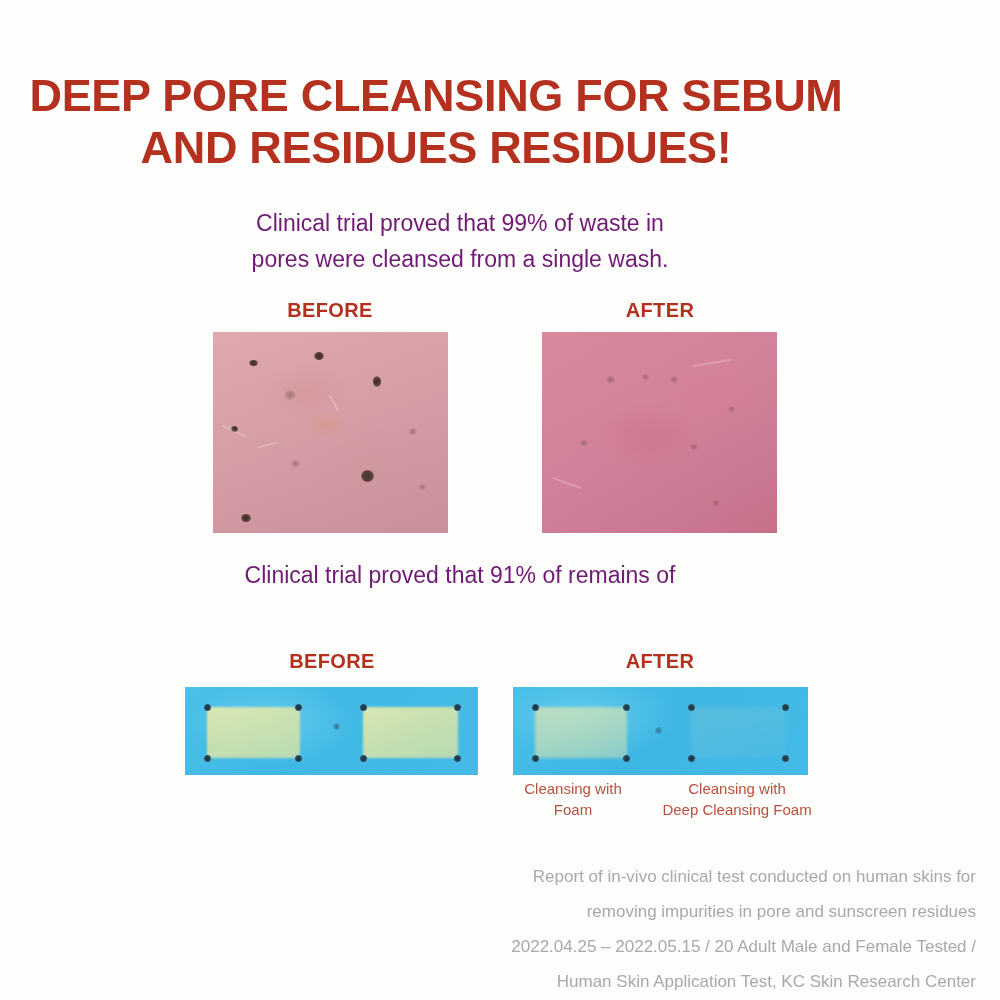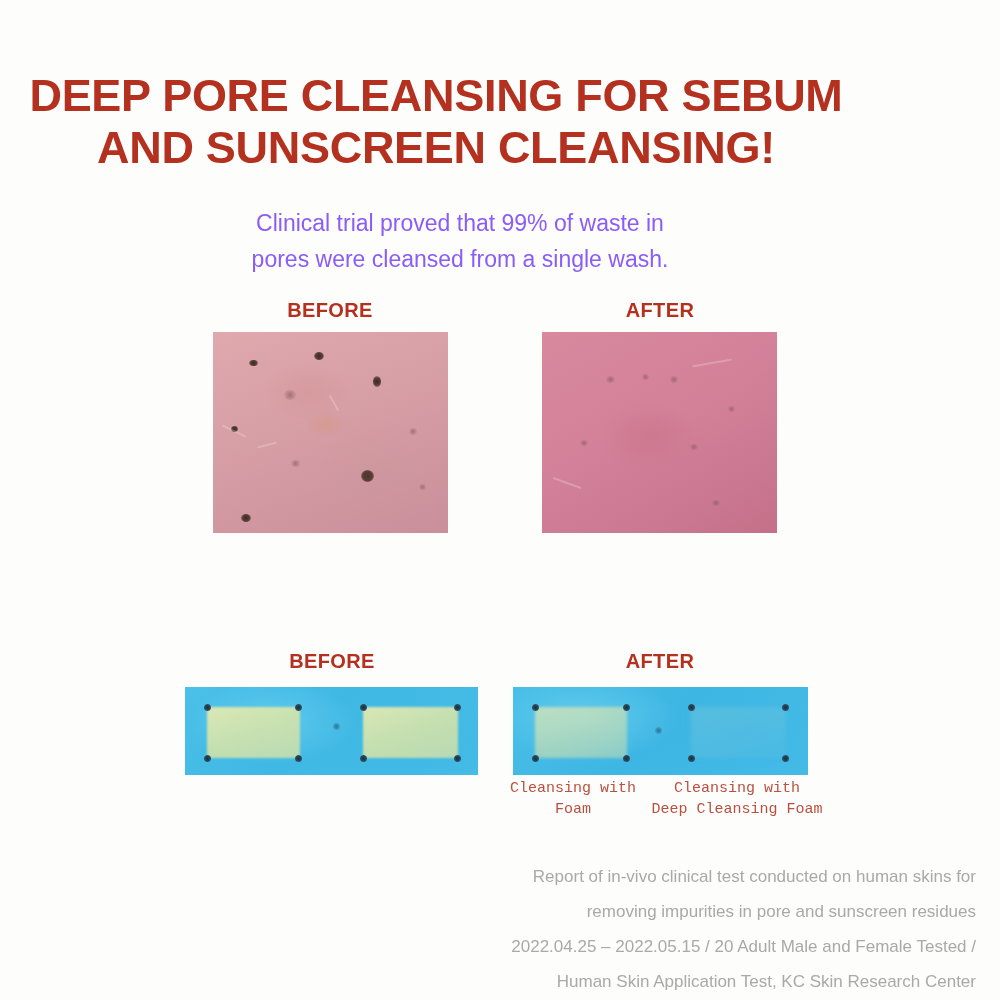--- a/index.html
+++ b/index.html
@@ -36,21 +36,21 @@
     font-stretch: condensed;
   }
   .headline .l1, .headline .l2 { display: block; white-space: nowrap; }
 
   
   .statement {
     position: absolute;
     left: 0;
     width: 920px;
     text-align: center;
-    color: #8b5cf6;
+    color: #701a75;
     font-size: 23px;
     line-height: 36px;
     font-weight: 400;
   }
   .statement .l1, .statement .l2 { display: block; }
   #statement-1 { top: 205px; }
   #statement-2 { top: 557px; }
 
   
   .ba-label {
@@ -145,21 +145,21 @@
   .uv-caption {
     position: absolute;
     color: #b9503f;
     font-size: 15px;
     line-height: 21px;
     text-align: center;
   }
   #caption-sunscreen { top: 782px; left: 232px; width: 200px; }
   #caption-water     { top: 778px; left: 490px; width: 166px; }
   #caption-foam      { top: 778px; left: 645px; width: 184px; }
-  .uv-caption .l1, .uv-caption .l2 { display: block; font-family: Liberation Mono, monospace; }
+  .uv-caption .l1, .uv-caption .l2 { display: block; }
 
   
   #footer-note {
     position: absolute;
     top: 855px;
     left: 0;
     width: 976px;
     text-align: right;
     color: #a9a9a9;
     font-size: 17px;
@@ -168,21 +168,21 @@
   }
   #footer-note span { display: block; margin-top: 8px; }
 </style>
 </head>
 <body>
 
 <div class="page">
 
   <div class="headline">
     <span class="l1">DEEP PORE CLEANSING FOR SEBUM</span>
-    <span class="l2">AND SUNSCREEN CLEANSING!</span>
+    <span class="l2">AND RESIDUES RESIDUES!</span>
   </div>
 
   <div class="statement" id="statement-1">
     <span class="l1">Clinical trial proved that 99% of waste in</span>
     <span class="l2">pores were cleansed from a single wash.</span>
   </div>
 
   <div class="ba-label" id="label-before-1">BEFORE</div>
   <div class="ba-label" id="label-after-1">AFTER</div>
 
@@ -209,20 +209,21 @@
     <div class="pore soft" style="left:128px; top:44px; width:8px; height:7px;"></div>
     <div class="pore soft" style="left:38px; top:108px; width:8px; height:6px;"></div>
     <div class="pore soft" style="left:148px; top:112px; width:8px; height:6px;"></div>
     <div class="pore soft" style="left:170px; top:168px; width:8px; height:6px;"></div>
     <div class="pore soft" style="left:186px; top:74px; width:7px; height:6px;"></div>
     <div class="skin-fiber" style="left:10px; top:150px; width:30px; height:2px; transform:rotate(20deg);"></div>
     <div class="skin-fiber" style="left:150px; top:30px; width:40px; height:2px; transform:rotate(-10deg);"></div>
   </div>
 
   <div class="statement" id="statement-2">
+    <span class="l1">Clinical trial proved that 91% of remains of</span>
   </div>
 
   <div class="ba-label" id="label-before-2">BEFORE</div>
   <div class="ba-label" id="label-after-2">AFTER</div>
 
   <div class="photo" id="photo-before-uv">
     <div class="uv-patch strong" style="left:22px; top:20px; width:93px; height:51px;"></div>
     <div class="uv-patch strong" style="left:178px; top:20px; width:95px; height:51px;"></div>
     <div class="uv-dot" style="left:19px; top:17px;"></div>
     <div class="uv-dot" style="left:110px; top:17px;"></div>

